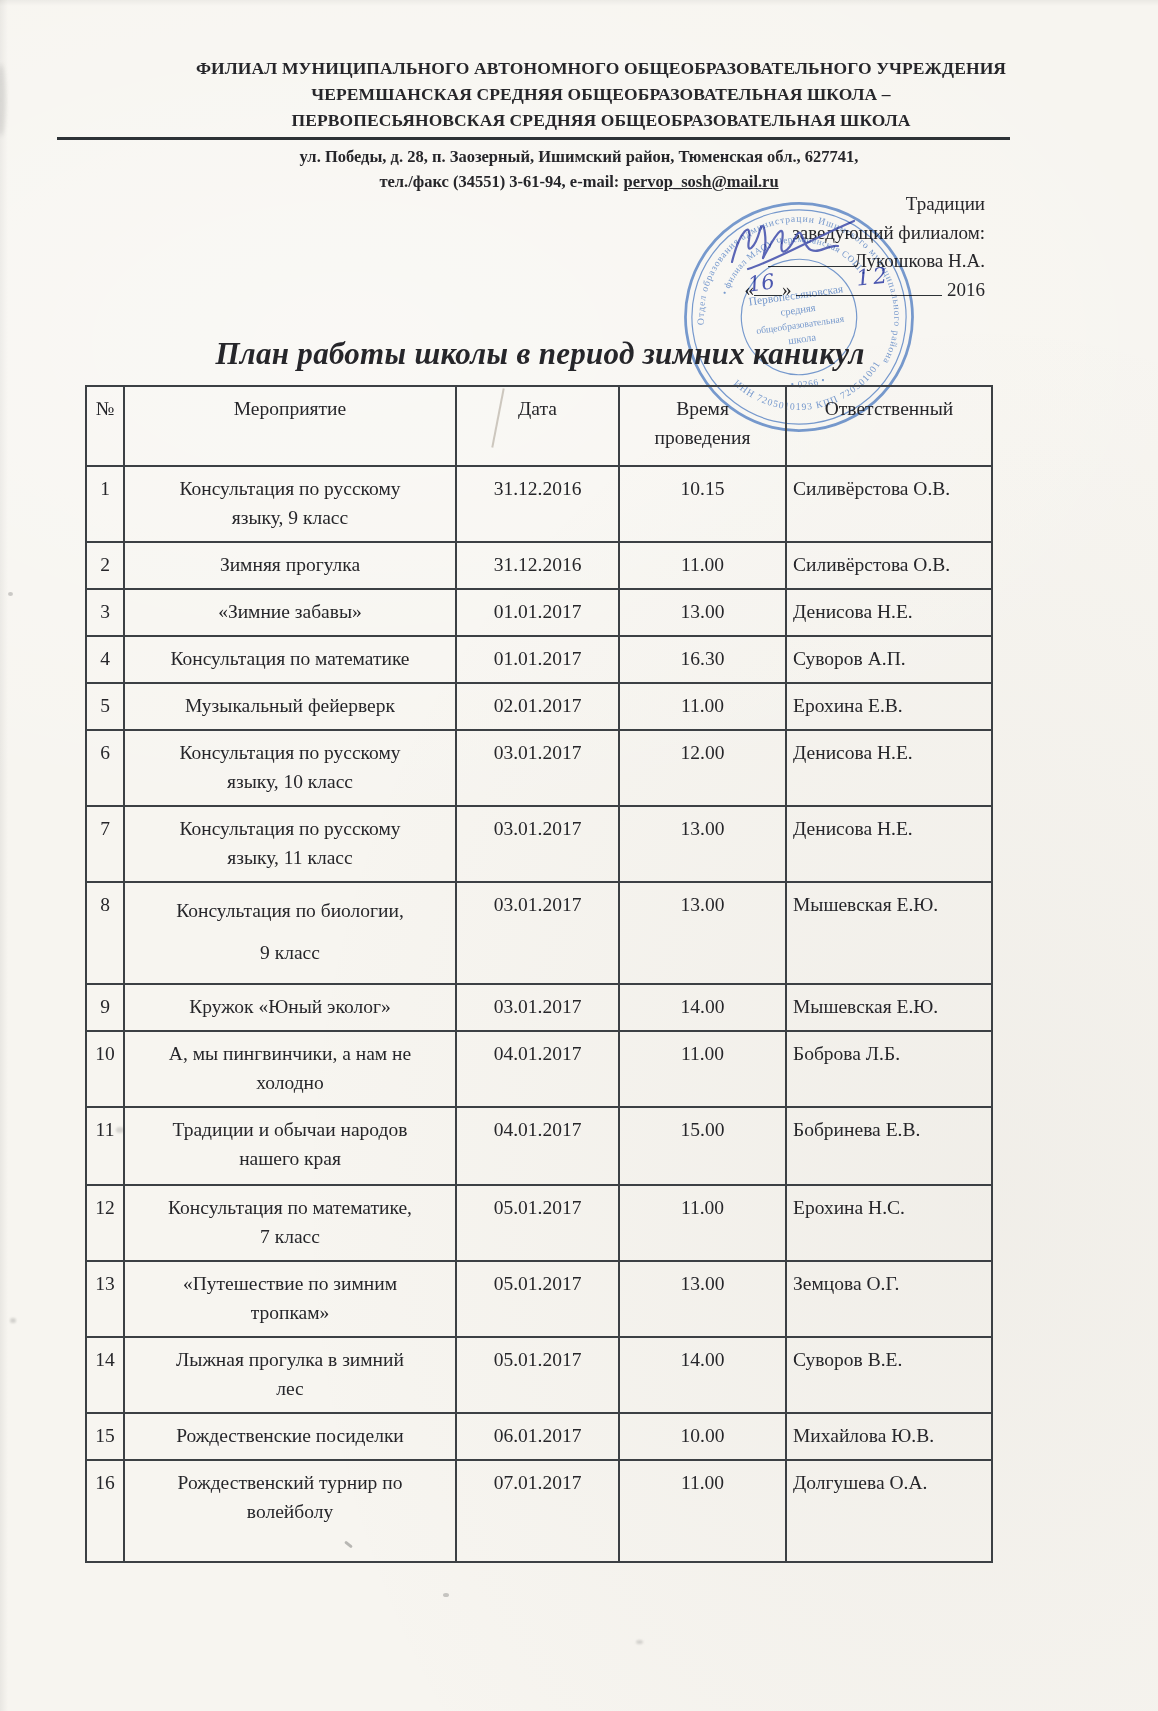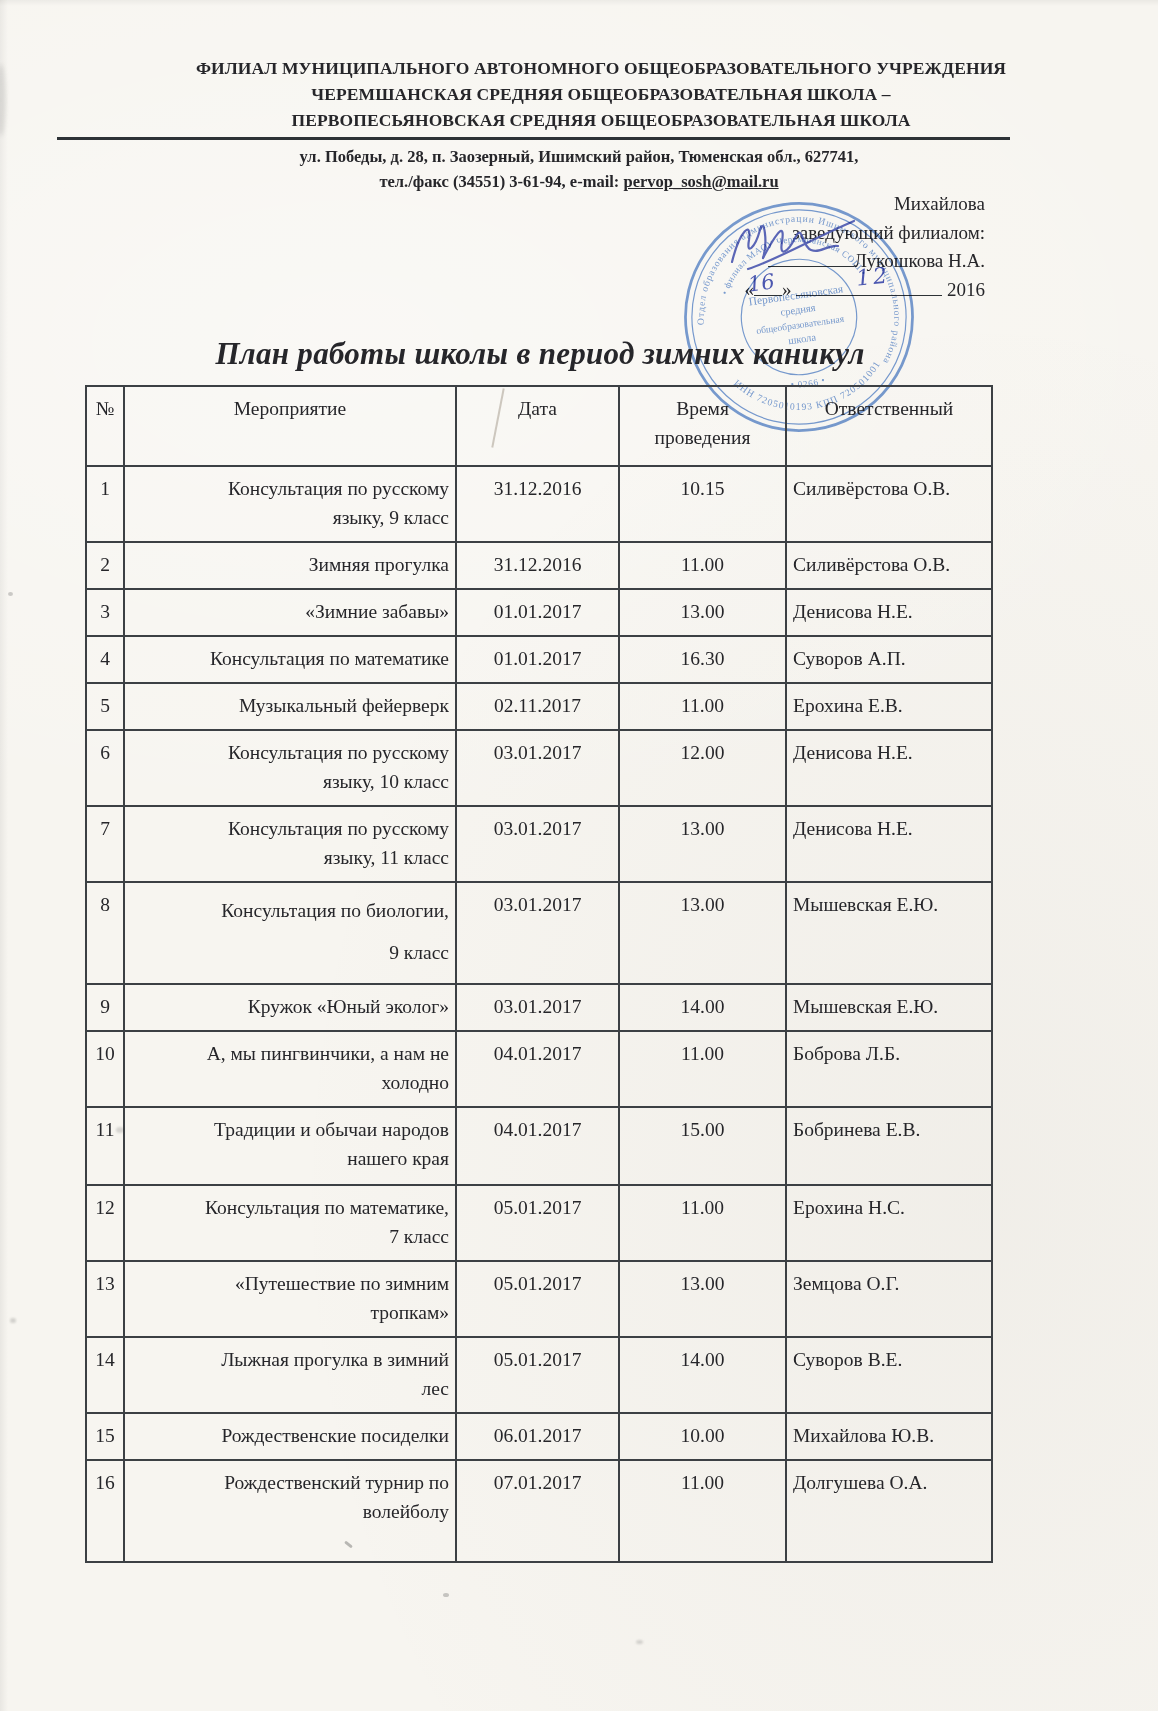--- a/index.html
+++ b/index.html
@@ -42,21 +42,21 @@
     font-size:31px;font-weight:bold;font-style:italic;letter-spacing:.3px;}
   
   table.plan{position:absolute;left:85px;top:385px;width:906px;
     border-collapse:collapse;table-layout:fixed;
     font-size:19.5px;}
   .plan th,.plan td{border:2px solid #3c4044;vertical-align:top;
     line-height:29px;padding:7px 6px 9px 6px;overflow:hidden;}
   .plan th{font-weight:normal;text-align:center;height:62px;}
   .plan td{white-space:pre-line;}
   .c-num{text-align:center;padding-left:2px;padding-right:2px;}
-  .c-event{text-align:right;padding-left:14px;}
+  .c-event{text-align:center;padding-left:14px;}
   .c-date,.c-time{text-align:center;}
   .c-resp{text-align:left;padding-left:10px;}
   tbody tr:nth-child(1){height:70px;}
   tbody tr:nth-child(6){height:76px;}
   tbody tr:nth-child(7){height:74px;}
   tbody tr:nth-child(8){height:92px;}
   tbody tr:nth-child(8) td.c-event{line-height:42px;}
   tbody tr:nth-child(10){height:72px;}
   tbody tr:nth-child(11){height:78px;}
   tbody tr:nth-child(12){height:70px;}
@@ -85,21 +85,21 @@
     <div>ЧЕРЕМШАНСКАЯ СРЕДНЯЯ ОБЩЕОБРАЗОВАТЕЛЬНАЯ ШКОЛА –</div>
     <div>ПЕРВОПЕСЬЯНОВСКАЯ СРЕДНЯЯ ОБЩЕОБРАЗОВАТЕЛЬНАЯ ШКОЛА</div>
   </div>
   <div class="rule"></div>
   <div class="address">
     <div>ул. Победы, д. 28, п. Заозерный, Ишимский район, Тюменская обл., 627741,</div>
     <div><span>тел./факс (34551) 3-61-94, e-mail: </span><span class="email">pervop_sosh@mail.ru</span></div>
   </div>
 
   <div class="approval">
-    <div>Михайлова</div>
+    <div>Традиции</div>
     <div>заведующий филиалом:</div>
     <div><span class="blank" style="width:86px"></span><span>Лукошкова Н.А.</span></div>
     <div><span>«</span><span class="blank" style="width:28px"></span><span>»</span>&nbsp;<span class="blank" style="width:146px"></span>&nbsp;<span>2016</span></div>
   </div>
 
   <div class="hand hand-day">16</div>
   <div class="hand hand-month">12</div>
   <svg class="signature" width="140" height="64" viewBox="0 0 140 64">
     <g fill="none" stroke="#4b57b0" stroke-width="2.2" stroke-linecap="round" opacity=".9">
       <path d="M10 48 C18 16, 30 6, 27 26 C24 42, 33 34, 38 16 C42 2, 46 28, 41 44"></path>
@@ -177,21 +177,21 @@
         <tr>
           <td class="c-num">4</td>
           <td class="c-event">Консультация по математике</td>
           <td class="c-date">01.01.2017</td>
           <td class="c-time">16.30</td>
           <td class="c-resp">Суворов А.П.</td>
         </tr>
         <tr>
           <td class="c-num">5</td>
           <td class="c-event">Музыкальный фейерверк</td>
-          <td class="c-date">02.11.2017</td>
+          <td class="c-date">02.01.2017</td>
           <td class="c-time">11.00</td>
           <td class="c-resp">Ерохина Е.В.</td>
         </tr>
         <tr>
           <td class="c-num">6</td>
           <td class="c-event">Консультация по русскому
 языку, 10 класс</td>
           <td class="c-date">03.01.2017</td>
           <td class="c-time">12.00</td>
           <td class="c-resp">Денисова Н.Е.</td>

